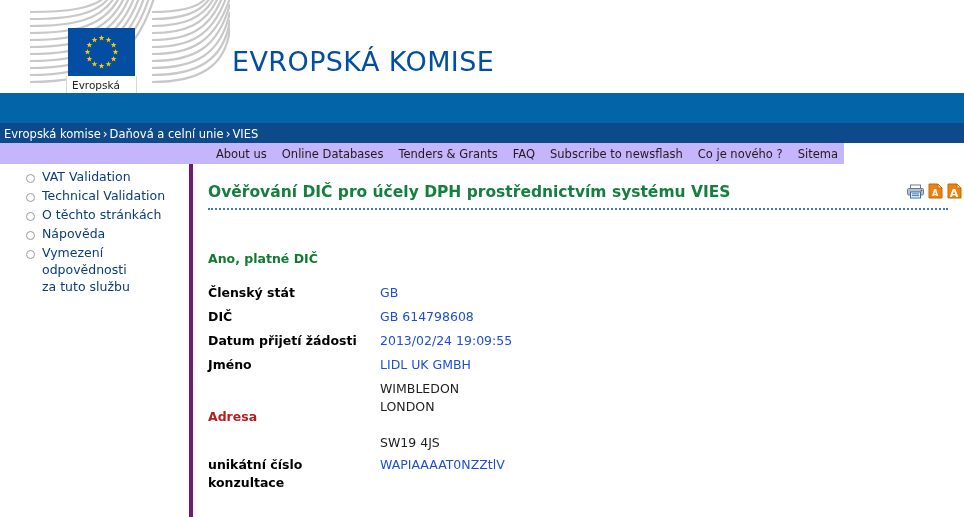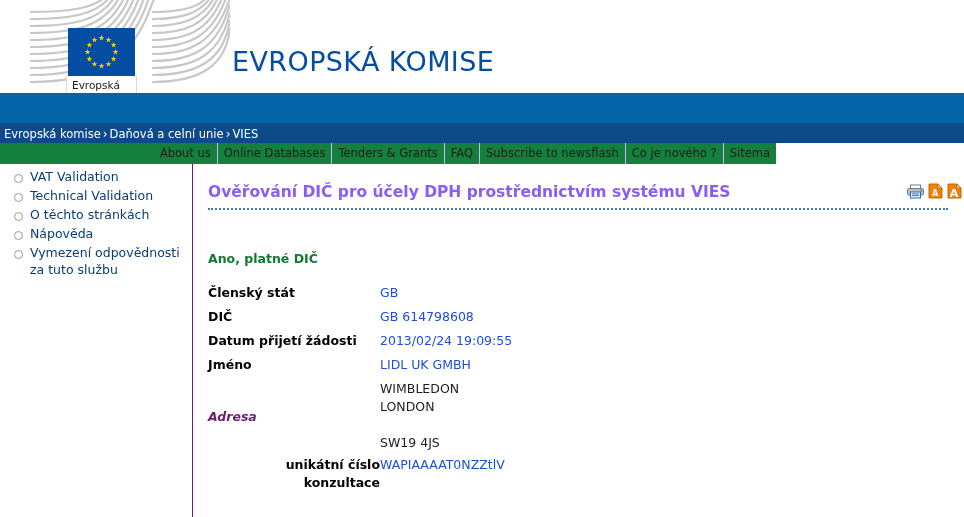--- a/index.html
+++ b/index.html
@@ -26,71 +26,71 @@
   .band-light{position:absolute;left:0;top:93px;width:964px;height:30px;background:#0365a8;}
   .band-dark{position:absolute;left:0;top:123px;width:964px;height:20px;background:#0d4a8a;}
   .breadcrumb{
     position:absolute;left:4px;top:126px;height:16px;line-height:16px;
     font-size:11.5px;color:#ffffff;white-space:nowrap;
   }
   .breadcrumb .sep{padding:0 2px;font-size:12px;}
   .breadcrumb span.crumb{color:#ffffff;}
   
   .navbar{
-    position:absolute;left:0;top:143px;width:776px;height:21px;background:#15803d;
+    position:absolute;left:0;top:143px;width:844px;height:21px;background:#c4b5fd;
     border-bottom:1px solid #7a9dc4;
-    display:flex;justify-content:flex-end;
+    display:flex;justify-content:flex-end;align-items:center;
     overflow:hidden;white-space:nowrap;
   }
   .navbar .nav-item{
     font-size:11.5px;color:#1d1d1b;padding:0 6px;line-height:20px;
-    border-left:1px solid #c4b5fd;
+    border-left:3px solid #c4b5fd;
   }
   .navbar .nav-item:first-child{border-left:none;}
   
   .content{position:absolute;left:0;top:164px;width:964px;height:353px;background:#ffffff;}
   .sidebar{
     position:absolute;left:0;top:0;width:193px;height:353px;
-    border-right:1px solid #701a75;box-sizing:border-box;padding-top:4px;
+    border-right:4px solid #701a75;box-sizing:border-box;padding-top:4px;padding-left:12px;
   }
   .side-item{position:relative;padding:0 4px 0 30px;margin-bottom:2px;}
   .side-item .bullet{
     position:absolute;left:14px;top:6px;width:7px;height:7px;border:1px solid #9a9a9a;
     border-radius:50%;background:#ffffff;
   }
   .side-item .slabel{
     font-size:12.5px;line-height:17px;color:#0b3c7a;display:block;
   }
   
   .main{position:absolute;left:194px;top:0;width:770px;height:353px;}
   .tools{position:absolute;right:2px;top:19px;display:flex;gap:4px;align-items:center;}
   .icon-print{width:17px;height:15px;}
   .icon-font{width:15px;height:16px;}
   .page-title{
-    position:absolute;left:14px;top:19px;font-size:15.5px;font-weight:bold;color:#8b5cf6;
+    position:absolute;left:14px;top:19px;font-size:15.5px;font-weight:bold;color:#15803d;
     white-space:nowrap;
   }
   .title-rule{
     position:absolute;left:14px;top:44px;width:740px;height:0;
     border-top:2px dotted #3f7ab5;
   }
   .status{
     position:absolute;left:14px;top:72px;font-size:12.5px;font-weight:bold;color:#127a2e;margin-top:15px;
   }
   .table{position:absolute;left:14px;top:120px;width:700px;}
   .trow{display:flex;align-items:flex-start;margin-bottom:6px;}
   .tkey{
     width:172px;flex:0 0 172px;font-size:12.5px;font-weight:bold;color:#000000;line-height:18px;
   }
   .tval{font-size:12.5px;color:#1d4ed8;line-height:18px;}
   .trow.addr{margin-bottom:0;align-items:center;}
-  .addr-key{width:172px;flex:0 0 172px;font-size:12.5px;font-weight:bold;color:#701a75;font-style:italic;}
+  .addr-key{width:172px;flex:0 0 172px;font-size:12.5px;font-weight:bold;color:#b91c1c;}
   .addr-val{font-size:12.5px;color:#1d1d1b;line-height:18px;}
   .addr-val .blankline{display:block;height:18px;}
-  .trow.consult{margin-top:4px;text-align:right;}
+  .trow.consult{margin-top:4px;}
 </style>
 </head>
 <body>
 
 <div class="masthead">
 
   <svg class="ribbon" viewBox="0 0 200 95" preserveAspectRatio="none">
     <g stroke="#c8c8c8" fill="none" stroke-width="2.2">
       <path d="M0 14 C 40 14, 62 10, 74 0"></path>
       <path d="M0 21 C 42 21, 66 16, 79 0"></path>

